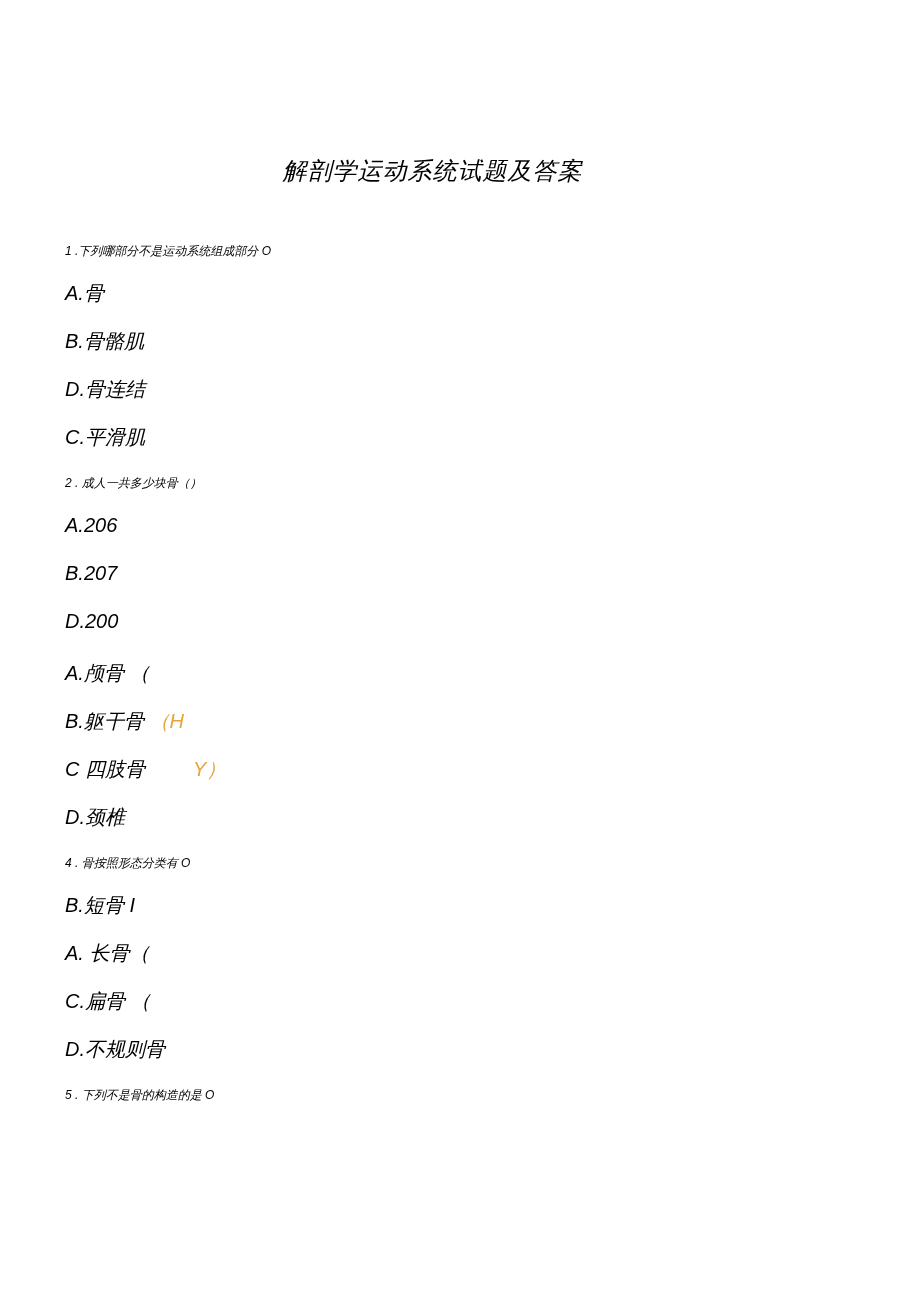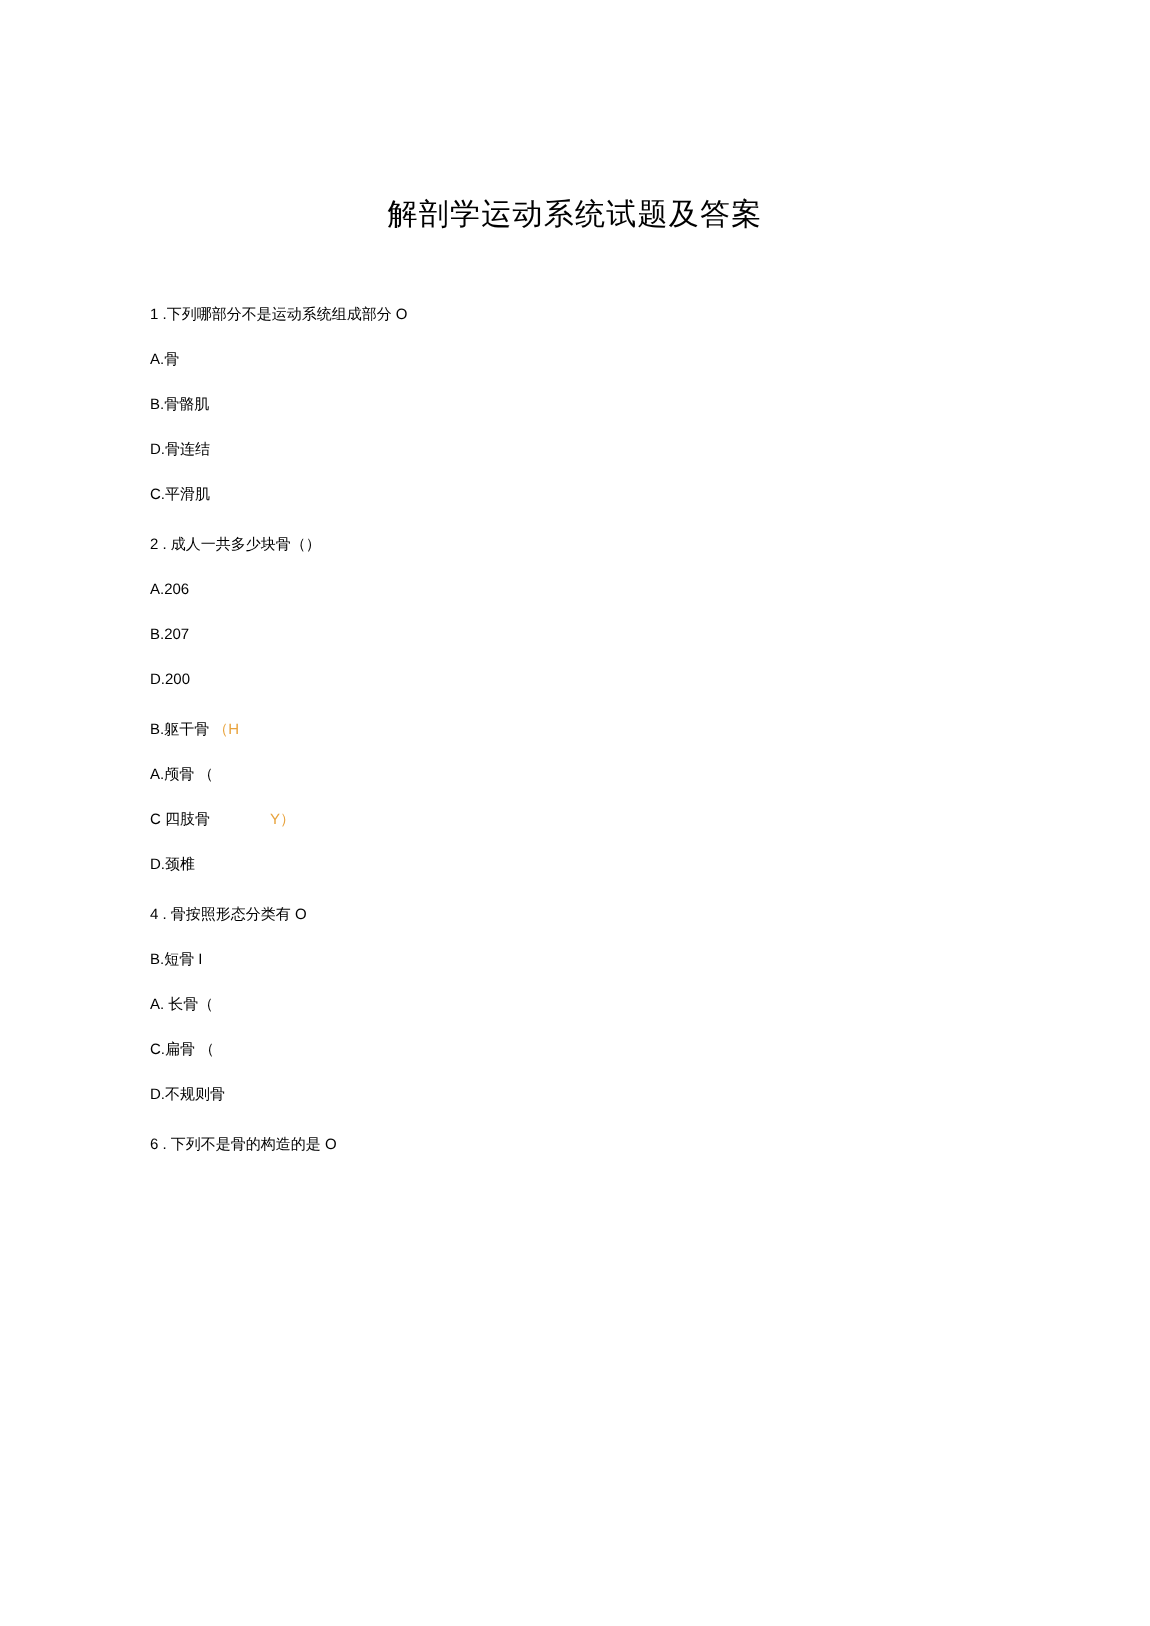--- a/index.html
+++ b/index.html
@@ -5,37 +5,38 @@
   body {
     margin: 0;
     padding: 0;
     background: #ffffff;
     font-family: "SimSun", "宋体", serif;
     width: 920px;
     min-height: 1301px;
     box-sizing: border-box;
   }
   .page {
-    padding: 155px 120px 60px 120px;
+    padding: 155px 120px 60px 65px;
+    font-style: italic;
   }
   .title {
     text-align: center;
     font-size: 24px;
     font-weight: normal;
     margin-bottom: 55px;
     letter-spacing: 1px;
   }
   .question {
     font-size: 12px;
     line-height: 1.5;
     margin-bottom: 18px;
     font-family: Arial, "SimSun", sans-serif;
   }
   .option {
-    font-size: 12px;
+    font-size: 20px;
     line-height: 1.5;
     margin-bottom: 18px;
     font-family: Arial, "SimSun", sans-serif;
   }
   .block {
     margin-bottom: 22px;
   }
   .orange {
     color: #e8a33d;
   }
@@ -64,37 +65,37 @@
   </div>
 
   <div class="block">
     <div class="question">2  . 成人一共多少块骨（）</div>
     <div class="option">A.206</div>
     <div class="option">B.207</div>
     <div class="option">D.200</div>
   </div>
 
   <div class="block">
+    <div class="option">A.颅骨 （</div>
     <div class="option">
       <span>B.躯干骨 </span><span class="orange">（H</span>
     </div>
-    <div class="option">A.颅骨 （</div>
     <div class="option inline-row">
       <span>C 四肢骨</span>
       <span class="gap"></span>
       <span class="orange">Y）</span>
     </div>
     <div class="option">D.颈椎</div>
   </div>
 
   <div class="block">
     <div class="question">4  . 骨按照形态分类有 O</div>
     <div class="option">B.短骨 I</div>
     <div class="option">A. 长骨（</div>
     <div class="option">C.扁骨 （</div>
     <div class="option">D.不规则骨</div>
   </div>
 
   <div class="block">
-    <div class="question">6  . 下列不是骨的构造的是 O</div>
+    <div class="question">5  . 下列不是骨的构造的是 O</div>
   </div>
 
 </div>
 
 </body></html>

